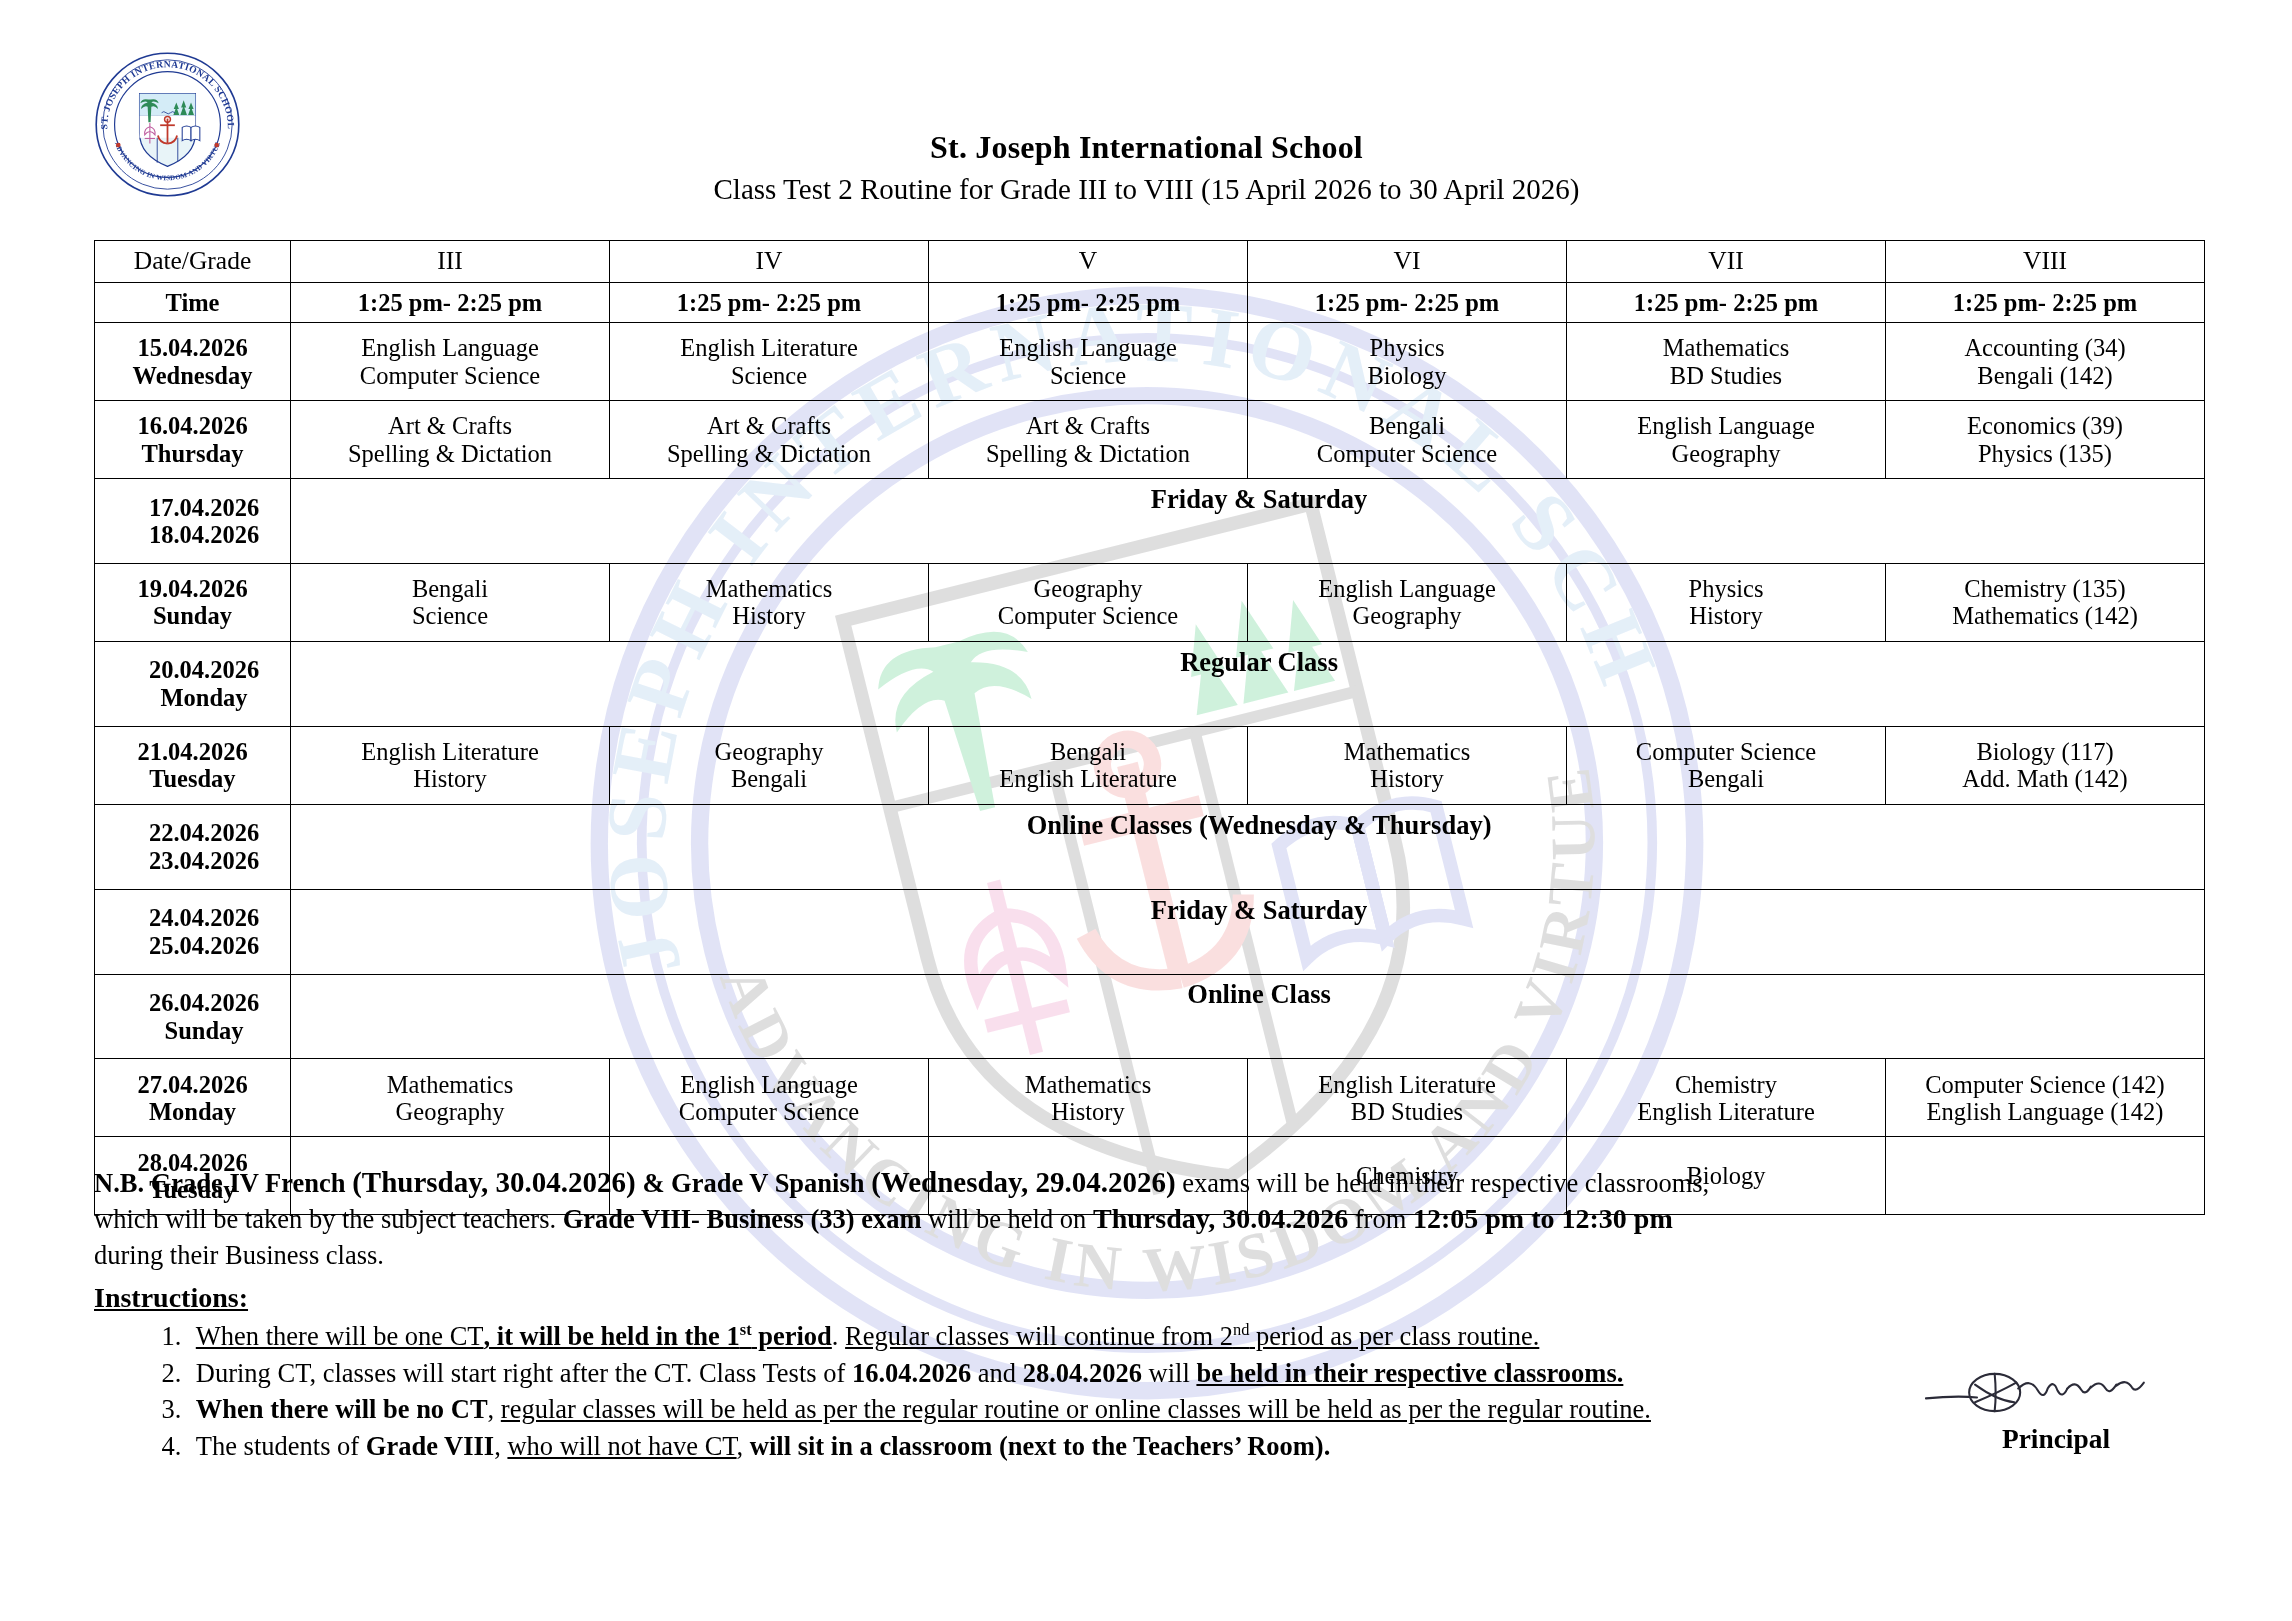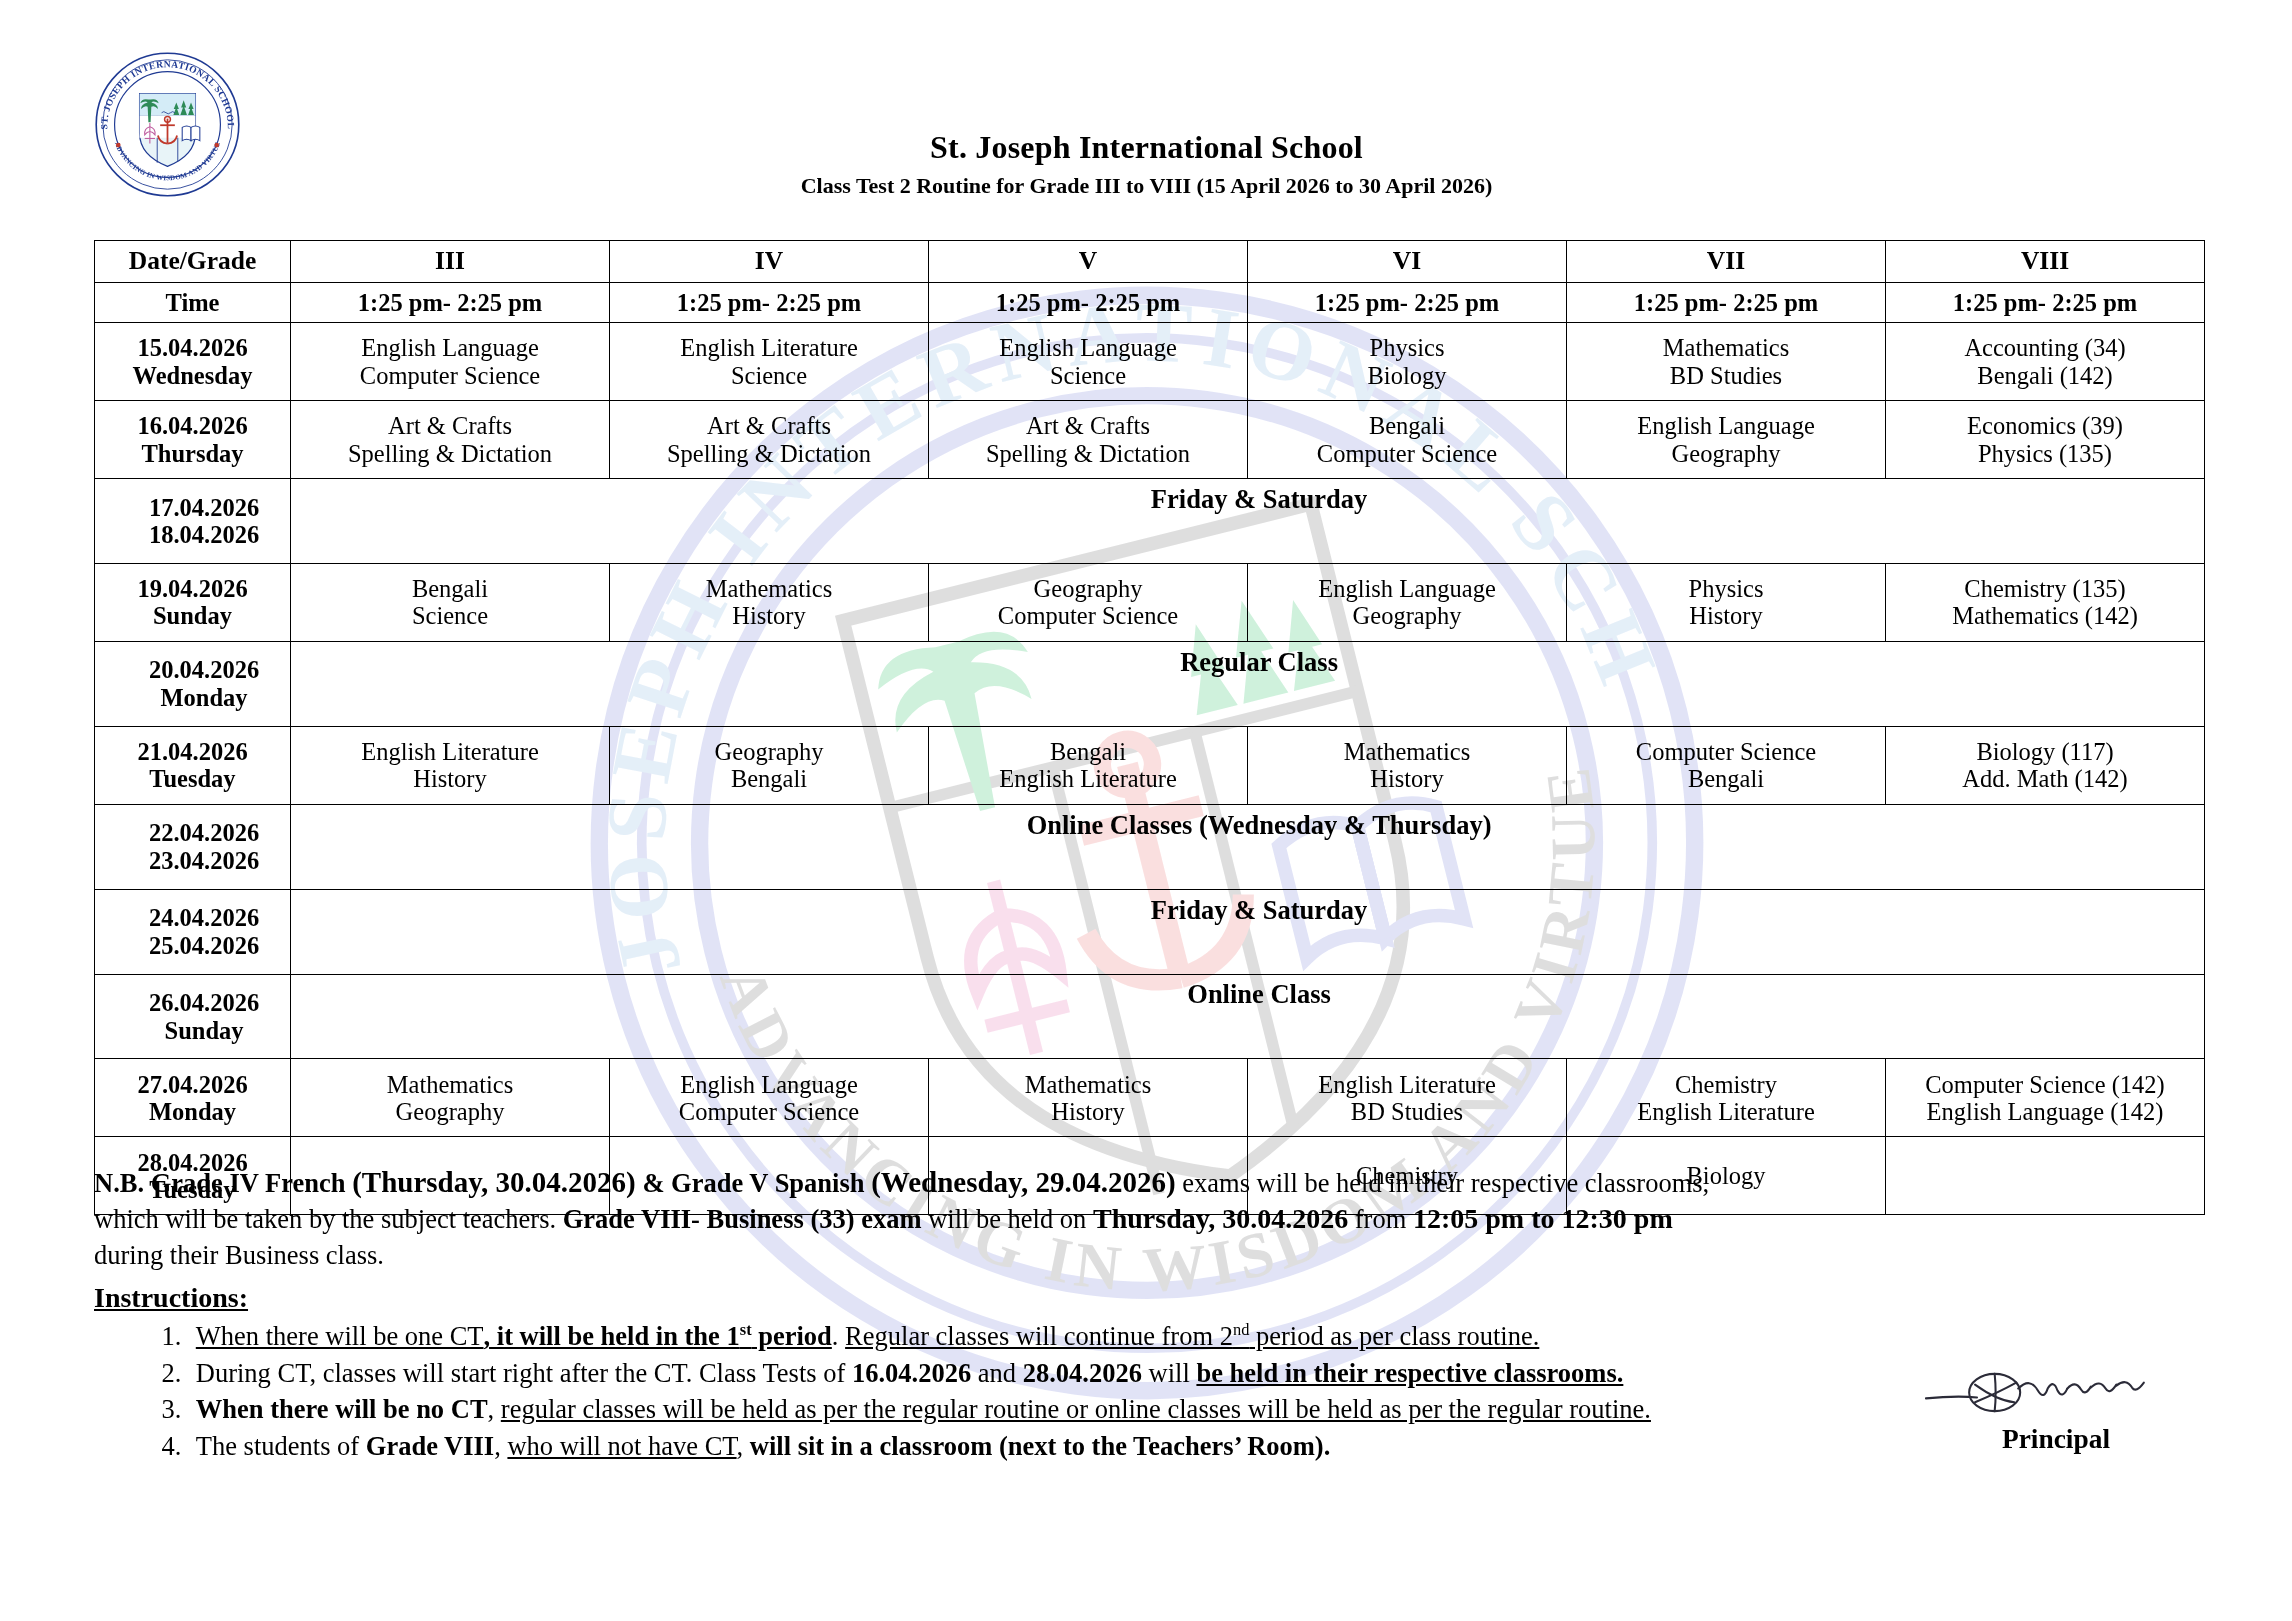--- a/index.html
+++ b/index.html
@@ -54,22 +54,22 @@
     text-align: center;
     z-index: 3;
   }
   .school-title {
     font-size: 32px;
     font-weight: bold;
     letter-spacing: 0.2px;
     line-height: 1.15;
   }
   .doc-subtitle {
-    font-size: 22px;
-    font-weight: bold;
+    font-size: 29px;
+    font-weight: normal;
     margin-top: 6.9px;
     line-height: 1.15;
   }
 
   
   .routine-table {
     position: absolute;
     left: 94px;
     top: 240px;
     width: 2107px;
@@ -81,21 +81,21 @@
   .routine-table td {
     border: 1.6px solid #000000;
     text-align: center;
     vertical-align: middle;
     padding: 2px 3.9px;
     font-size: 24.5px;
     line-height: 1.12;
     background: transparent;
   }
   .routine-table td.hdr {
-    font-weight: bold;
+    font-weight: normal;
     font-size: 25.5px;
     height: 37px;
   }
   .routine-table td.datecell {
     font-weight: bold;
     font-size: 24.5px;
   }
   .routine-table td.timecell {
     font-weight: bold;
     font-size: 24.5px;

